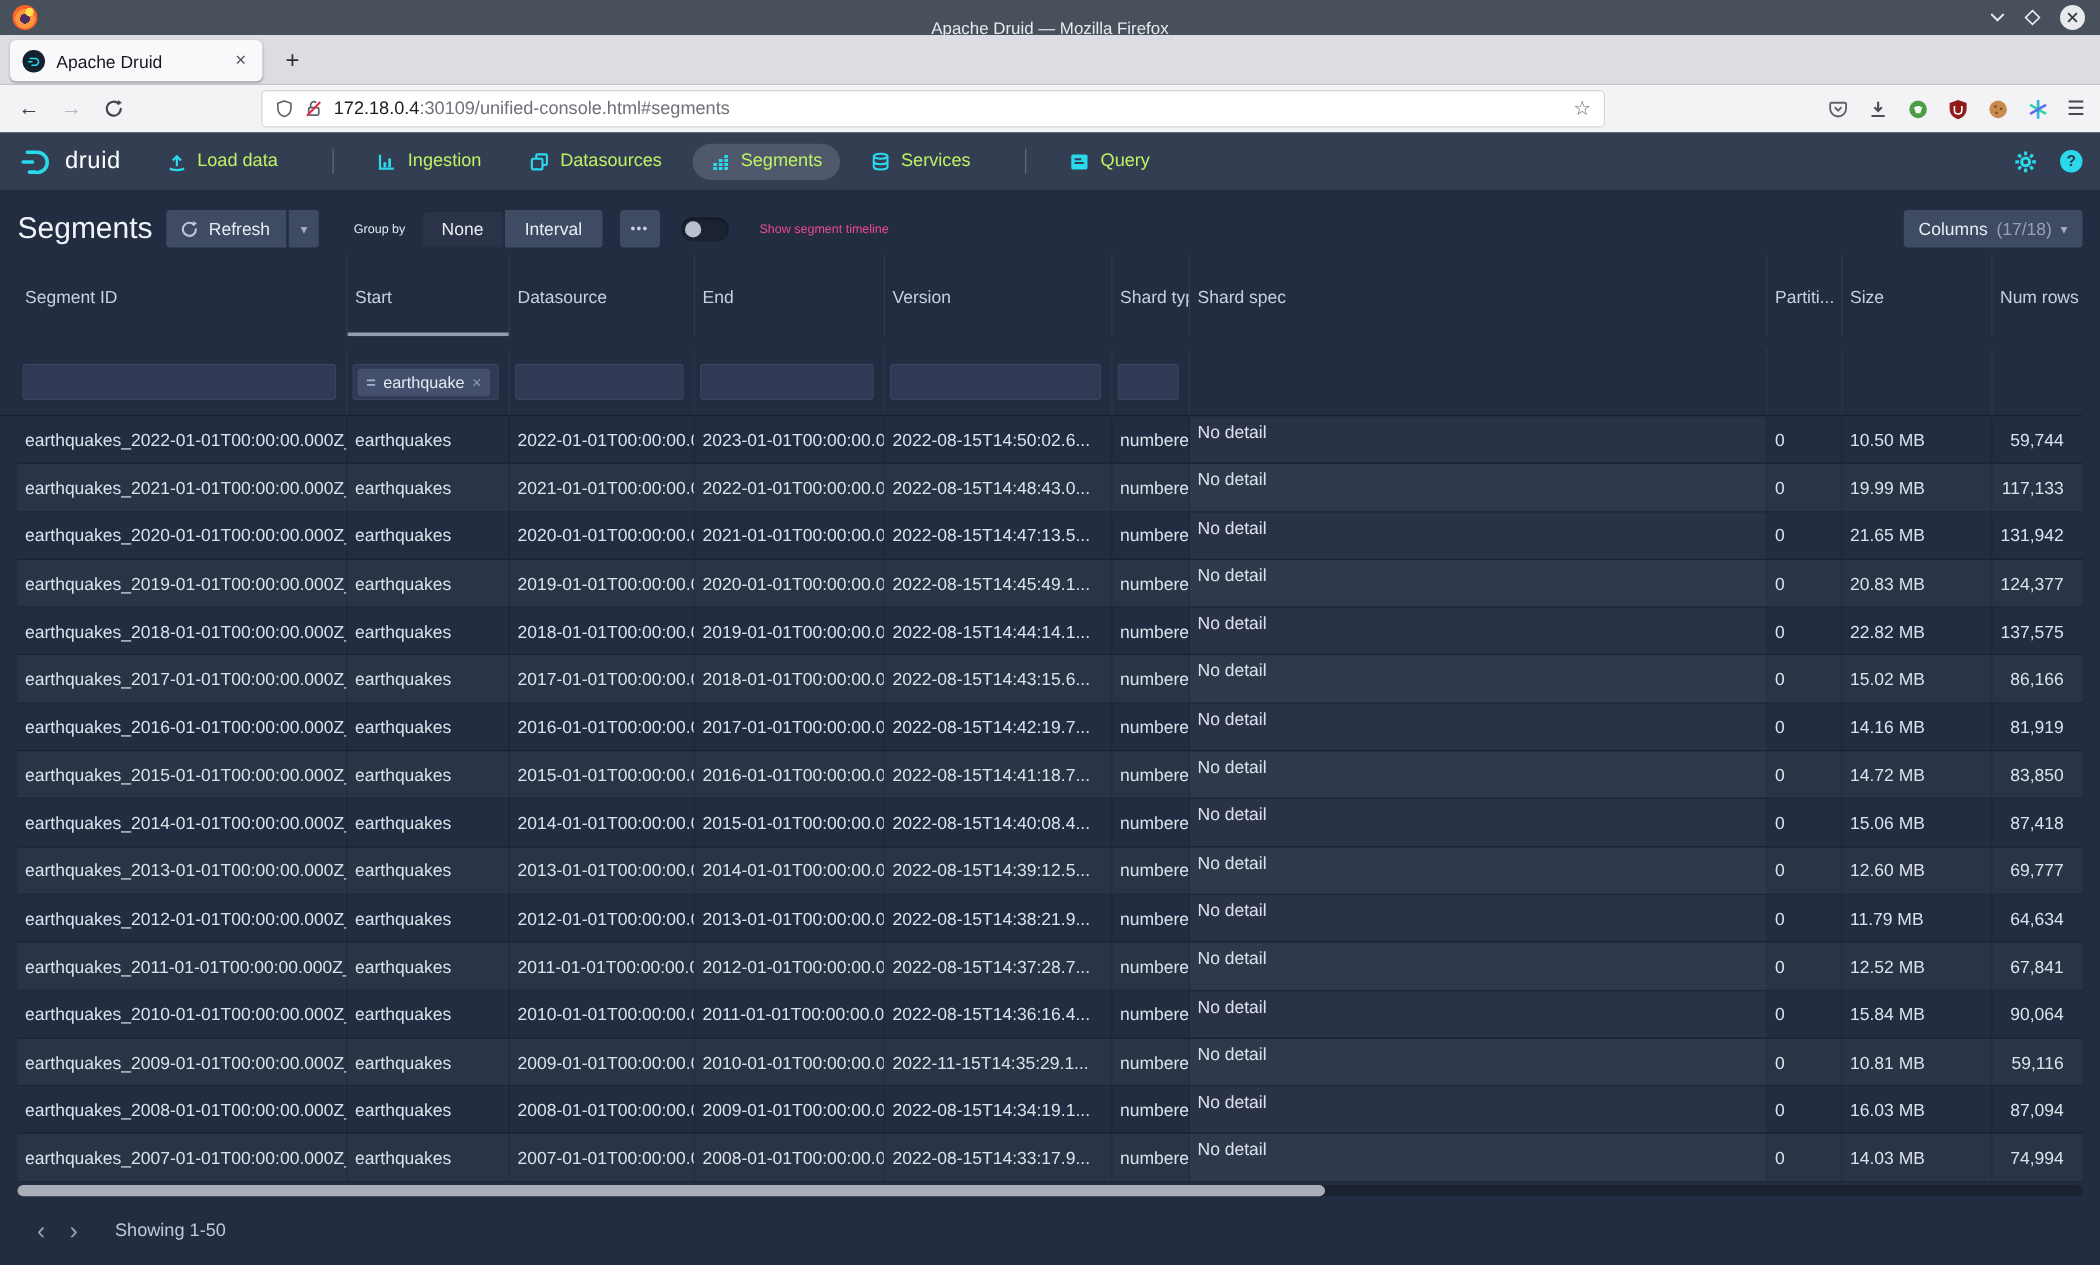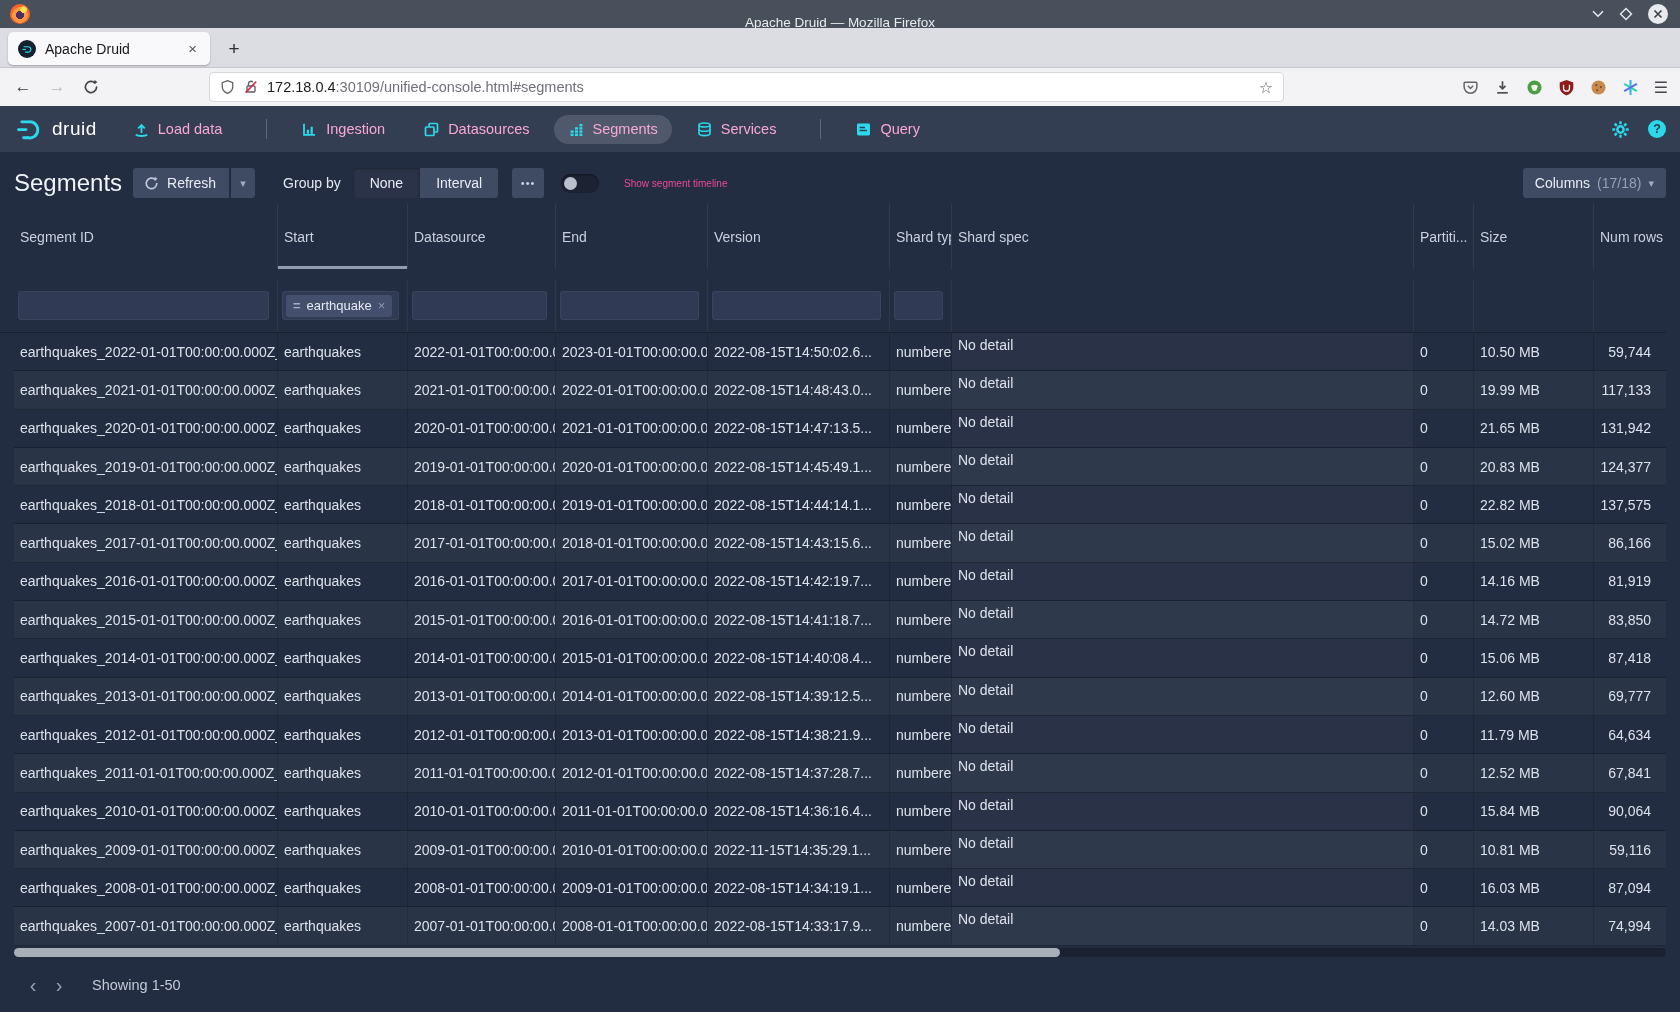--- a/index.html
+++ b/index.html
@@ -36,36 +36,36 @@
   .url-text b{color:#1b1b21;font-weight:normal}
   .url-star{font-size:16px;color:#66686f}
   .tb-right{position:absolute;right:12px;top:4px;height:30px;display:flex;align-items:center;gap:15px}
   .ham{font-size:16px;color:#44474e}
 
   
   .navbar{position:absolute;top:106px;left:0;right:0;height:46px;background:#333e53;display:flex;align-items:center;padding:0 14px}
   .brand{display:flex;align-items:center;gap:8px;margin-right:22px}
   .brand-name{color:#fff;font-size:19px;letter-spacing:.5px}
   .nav-divider{width:1px;height:20px;background:rgba(255,255,255,.22);margin:0 20px}
-  .nav-item{display:flex;align-items:center;gap:8px;color:#f9a8d4;font-size:14.5px;padding:6px 14px;border-radius:17px;margin-right:10px;white-space:nowrap}
+  .nav-item{display:flex;align-items:center;gap:8px;color:#bef264;font-size:14.5px;padding:6px 14px;border-radius:17px;margin-right:10px;white-space:nowrap}
   .nav-item.active{background:rgba(255,255,255,.14)}
   .nav-right{margin-left:auto;display:flex;align-items:center;gap:18px}
   .help-circle{width:18px;height:18px;border-radius:50%;background:#2bd9ec;color:#2c3749;font-size:12.5px;font-weight:bold;
     display:flex;align-items:center;justify-content:center}
 
   
   .viewheader{position:absolute;top:152px;left:0;right:0;height:62px;display:flex;align-items:center;padding:0 14px}
   .viewheader h1{font-size:24px;font-weight:normal;color:#f0f4f9;margin-right:11px}
   .btn{background:#3f4a63;border:none;border-radius:3px;height:30px;color:#e8edf4;font-size:14px;
     font-family:inherit;display:inline-flex;align-items:center;justify-content:center;cursor:pointer}
   .splitbtn{display:flex;gap:2px}
   .btn.refresh{padding:0 13px 0 11px;gap:8px;border-radius:3px 0 0 3px}
   .btn.caret{width:24px;border-radius:0 3px 3px 0}
   .caretglyph{font-size:11px;color:#a2abbd}
-  .gb{color:#e4e9f1;font-size:14px;margin-left:28px}
+  .gb{color:#e4e9f1;font-size:10px;margin-left:28px}
   .seg{display:flex;margin-left:13px}
   .seg .btn{padding:0 16px;border-radius:0}
   .seg .btn:first-child{border-radius:3px 0 0 3px}
   .seg .btn:last-child{border-radius:0 3px 3px 0;margin-left:1px}
   .seg .btn.pressed{background:#2a3347;box-shadow:inset 0 1px 2px rgba(0,0,0,.3)}
   .btn.more{width:32px;margin-left:14px;letter-spacing:1px;font-size:11px;color:#cdd4e0}
   .switch{width:38px;height:19px;border-radius:10px;background:#1b2232;box-shadow:inset 0 1px 2px rgba(0,0,0,.4);
     margin-left:17px;position:relative;flex:none}
   .knob{position:absolute;left:3px;top:3px;width:13px;height:13px;border-radius:50%;background:#b9c1ce}
   .toglabel{color:#ec4899;font-size:10px;margin-left:25px}

